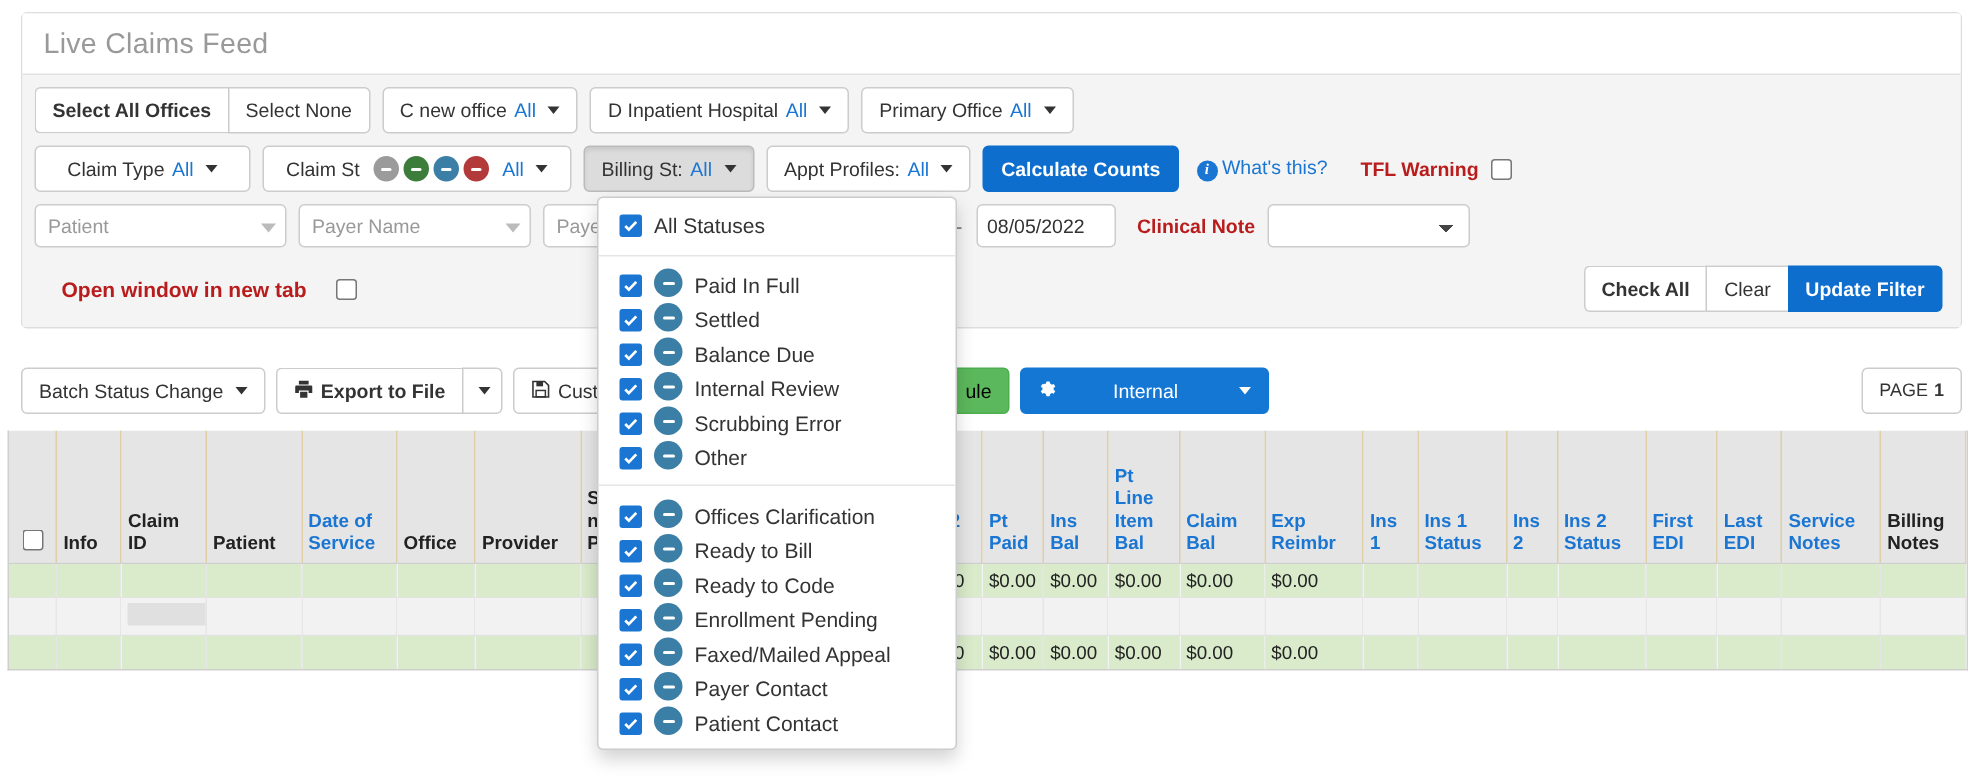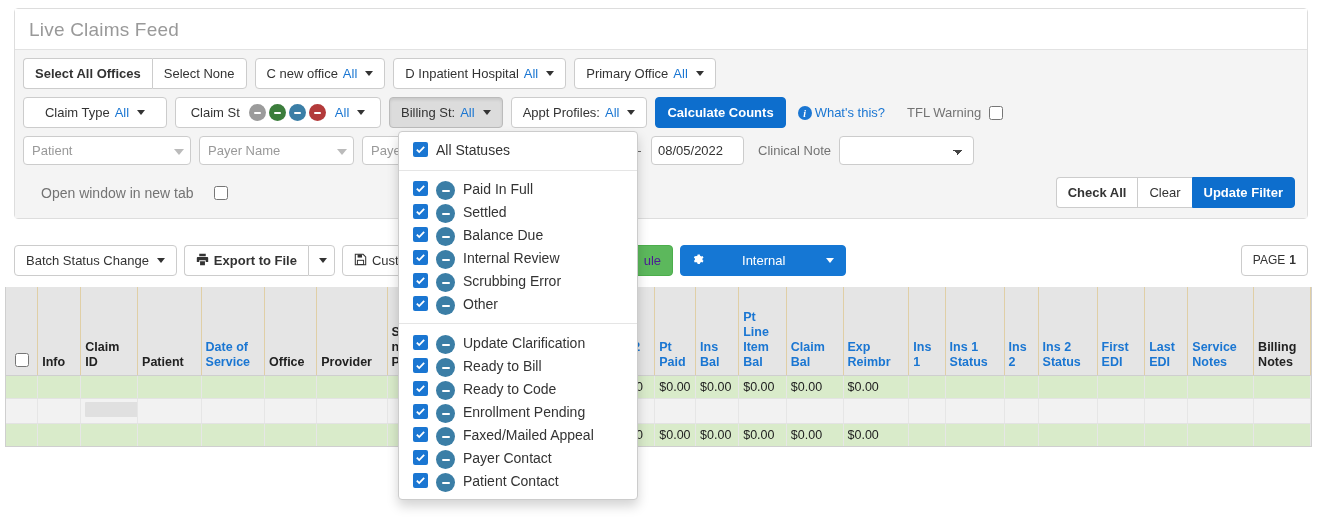--- a/index.html
+++ b/index.html
@@ -41,21 +41,21 @@
     border:1px solid #cccccc; border-radius:4px;
     background:#ffffff; color:#333333;
     font-size:13px; font-family:"Liberation Sans", sans-serif;
     white-space:nowrap; cursor:pointer; line-height:1;
   }
   .btn.grp-l { border-radius:4px 0 0 4px; border-right:none;font-weight:bold; }
   .btn.grp-r { border-radius:0 4px 4px 0; }
   .btn.grp-m { border-radius:0; border-right:none; }
   .btn.active { background:#dcdcdc; border-color:#bbbbbb; box-shadow:inset 0 2px 3px rgba(0,0,0,.09); }
   .btn.primary { background:#0d6ecd; border-color:#0d6ecd; color:#fff; font-weight:bold; }
-  .btn.success { background:#5cb85c; border-color:#4cae4c; color:#4c1d95; }
+  .btn.success { background:#5cb85c; border-color:#4cae4c; color:#000000; }
   .btn.info-blue { background:#1577d4; border-color:#1577d4; color:#fff;gap:38px; }
   .btn .all { color:#1a76d2; }
   .caret {
     display:inline-block; width:0; height:0;
     border-left:4px solid transparent; border-right:4px solid transparent;
     border-top:5px solid currentColor; margin-left:3px;
   }
   .btn.primary .caret, .btn.success .caret, .btn.info-blue .caret { border-top-color:#fff; }
 
   
@@ -68,21 +68,21 @@
   .dot i { display:block; width:7px; height:2px; background:#fff; border-radius:1px; }
 
   
   .link-blue { color:#1a76d2; text-decoration:none; font-size:13px; white-space:nowrap; }
   .info-icon {
     display:inline-flex; width:14px; height:14px; border-radius:50%;
     background:#1a76d2; color:#fff; font-size:10px; font-weight:bold;
     align-items:center; justify-content:center; font-style:italic;
     font-family:"Liberation Serif", serif; margin-right:3px;
   }
-  .plain-label { font-size:13px; color:#737373; white-space:nowrap; }
+  .plain-label { font-size:13px; color:#b91c1c; white-space:nowrap;font-weight:bold; }
 
   
   .ta-wrap { position:relative; display:inline-block; }
   .txt {
     height:29px; border:1px solid #cccccc; border-radius:4px;
     background:#fff; padding:0 22px 0 8px; font-size:13px;
     font-family:"Liberation Sans", sans-serif; color:#333;
   }
   .txt::placeholder { color:#999999; }
   .ta-arrow {
@@ -149,21 +149,21 @@
   .ghost-bar { display:inline-block; width:96px; height:15px; background:#e0e0e0; border-radius:1px; }
   td.money { text-align:left; }
 
   
   .dropdown {
     position:absolute; left:398px; top:131px; width:240px;
     background:#ffffff; border:1px solid #cccccc; border-radius:4px;
     box-shadow:0 6px 12px rgba(0,0,0,.175); z-index:50; padding:5px 0 6px 0;
   }
   .dd-item {
-    display:flex; align-items:flex-start; gap:8px;
+    display:flex; align-items:flex-end; gap:8px;
     padding:3px 14px; font-size:14px; color:#333; cursor:pointer;
     height:23px; white-space:nowrap;
   }
   .dd-item.head { padding-top:5px; padding-bottom:6px; height:27px; }
   .dd-sep { height:1px; background:#e5e5e5; margin:6px 0 7px 0; }
   .dd-sep.tight { margin:7px 0 8px 0; }
   .dd-cb {
     width:15px; height:15px; border-radius:2px; background:#1a76d2;
     display:inline-flex; align-items:center; justify-content:center; flex:0 0 auto;
   }
@@ -580,21 +580,21 @@
     <div id="dd-group2">
         <div class="dd-item">
           <span class="dd-cb">
             <svg width="11" height="11" viewBox="0 0 12 12">
               <path fill="none" stroke="#fff" stroke-width="2" d="M2 6.2 4.6 8.8 10 3.2"></path>
             </svg>
           </span>
           <span class="badge" style="background: rgb(59, 126, 166);">
             <i></i>
           </span>
-          <span class="dd-label">Update Clarification</span>
+          <span class="dd-label">Offices Clarification</span>
         </div>
         <div class="dd-item">
           <span class="dd-cb">
             <svg width="11" height="11" viewBox="0 0 12 12">
               <path fill="none" stroke="#fff" stroke-width="2" d="M2 6.2 4.6 8.8 10 3.2"></path>
             </svg>
           </span>
           <span class="badge" style="background: rgb(59, 126, 166);">
             <i></i>
           </span>

